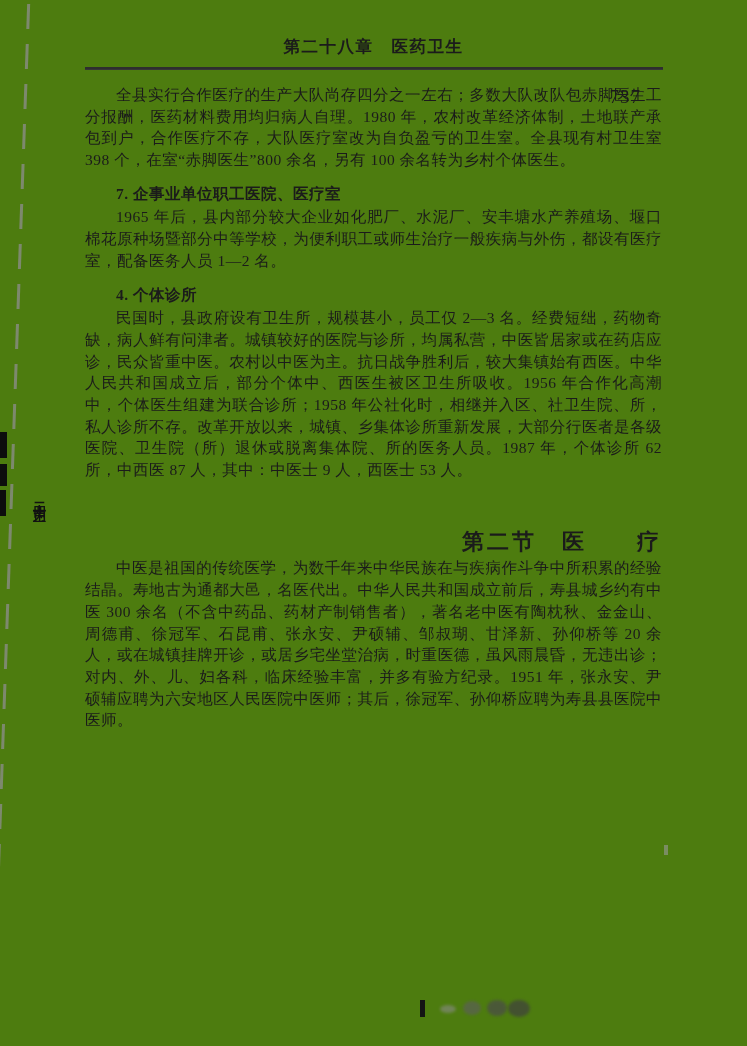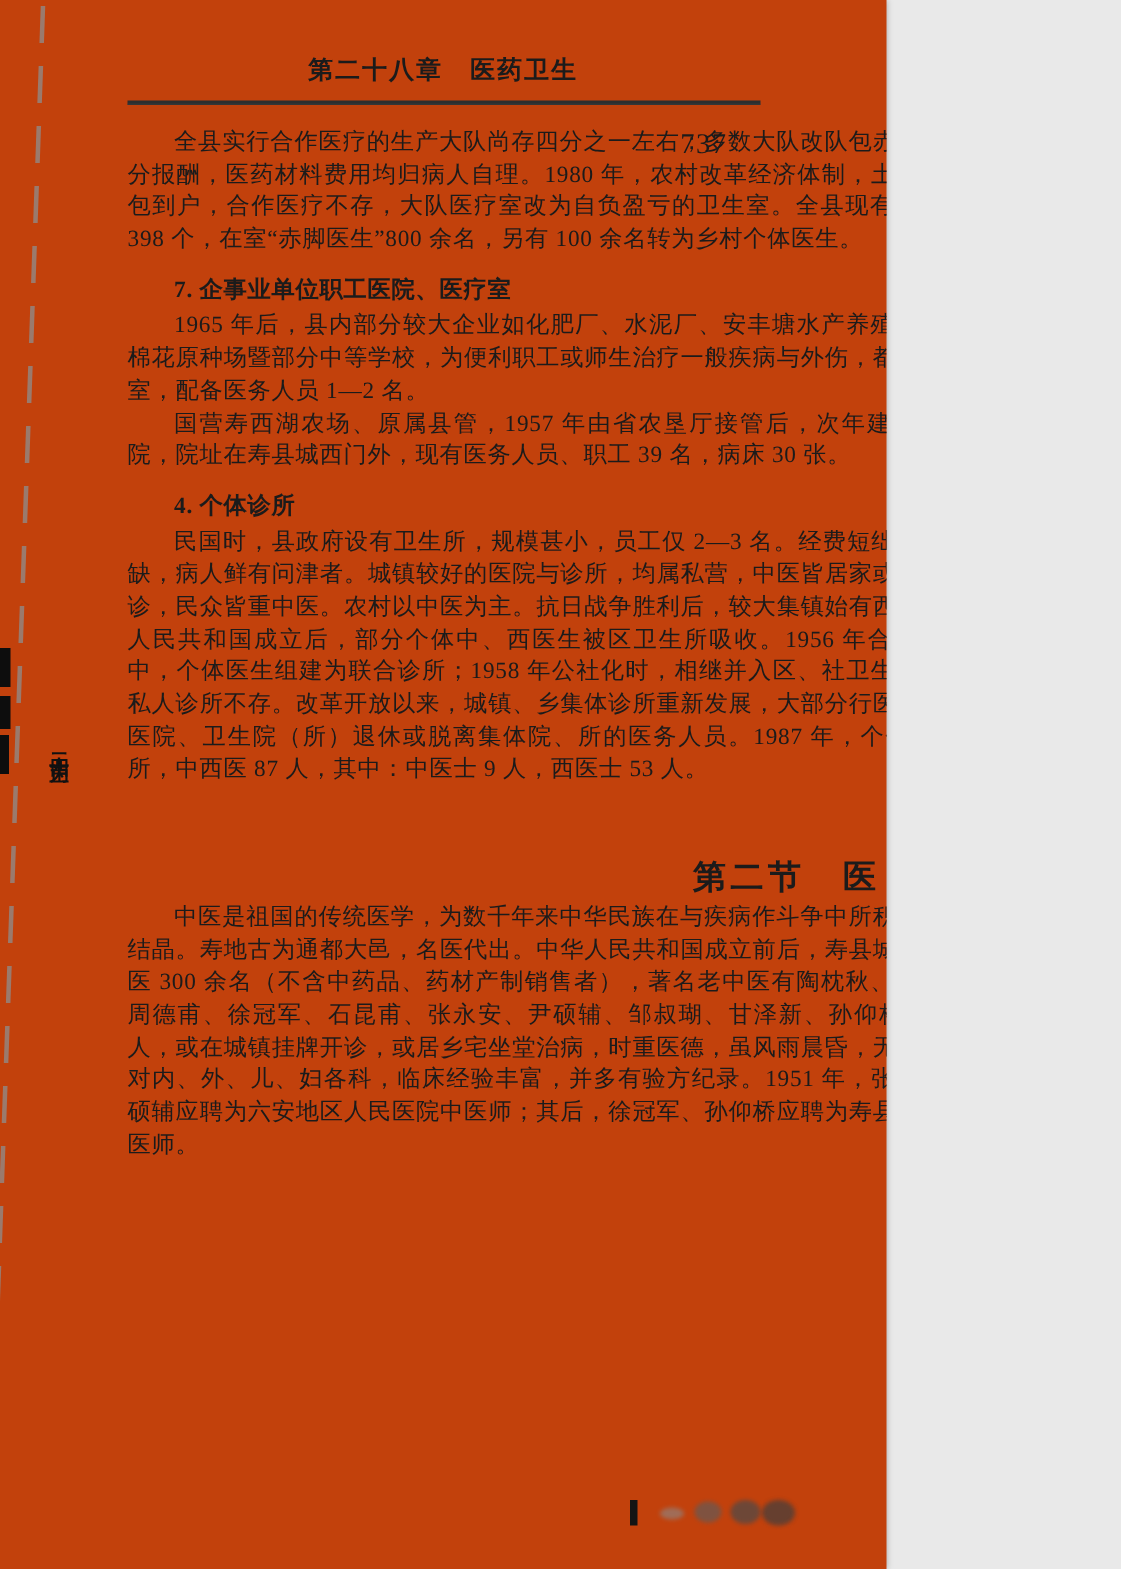--- a/index.html
+++ b/index.html
@@ -1,19 +1,19 @@
 <!DOCTYPE html>
 <html><head>
 <meta charset="utf-8">
 <style>
   html,body { margin:0; padding:0; background:#e9e9e9; }
   .page {
     position:relative;
-    width:591px; height:1046px;
-    background:#c2410c;
+    width:747px; height:1046px;
+    background:#4d7c0f;
     overflow:hidden;
     font-family:"Liberation Serif", serif;
     color:#1b1b1b;
     box-shadow:0 0 4px rgba(0,0,0,.25);
   }
 
   
   .binding-dashes {
     position:absolute; left:9px; top:4px; width:3px; height:1040px;
     background:repeating-linear-gradient(180deg,#8d8d8d 0 25px, transparent 25px 40px);
@@ -91,21 +91,20 @@
   <div class="header">
     <div class="header-title">第二十八章　医药卫生</div>
     <div class="page-number">737</div>
     <div class="header-rule"></div>
   </div>
 
   <main class="content">
     <p>全县实行合作医疗的生产大队尚存四分之一左右；多数大队改队包赤脚医生工分报酬，医药材料费用均归病人自理。1980 年，农村改革经济体制，土地联产承包到户，合作医疗不存，大队医疗室改为自负盈亏的卫生室。全县现有村卫生室 398 个，在室“赤脚医生”800 余名，另有 100 余名转为乡村个体医生。</p>
     <h3 class="num-heading">7. 企事业单位职工医院、医疗室</h3>
     <p>1965 年后，县内部分较大企业如化肥厂、水泥厂、安丰塘水产养殖场、堰口棉花原种场暨部分中等学校，为便利职工或师生治疗一般疾病与外伤，都设有医疗室，配备医务人员 1—2 名。</p>
-    <p>国营寿西湖农场、原属县管，1957 年由省农垦厅接管后，次年建立职工医院，院址在寿县城西门外，现有医务人员、职工 39 名，病床 30 张。</p>
     <h3 class="num-heading">4. 个体诊所</h3>
     <p>民国时，县政府设有卫生所，规模甚小，员工仅 2—3 名。经费短绌，药物奇缺，病人鲜有问津者。城镇较好的医院与诊所，均属私营，中医皆居家或在药店应诊，民众皆重中医。农村以中医为主。抗日战争胜利后，较大集镇始有西医。中华人民共和国成立后，部分个体中、西医生被区卫生所吸收。1956 年合作化高潮中，个体医生组建为联合诊所；1958 年公社化时，相继并入区、社卫生院、所，私人诊所不存。改革开放以来，城镇、乡集体诊所重新发展，大部分行医者是各级医院、卫生院（所）退休或脱离集体院、所的医务人员。1987 年，个体诊所 62 所，中西医 87 人，其中：中医士 9 人，西医士 53 人。</p>
     <h1 class="section-title">第二节　医　　疗</h1>
     <p>中医是祖国的传统医学，为数千年来中华民族在与疾病作斗争中所积累的经验结晶。寿地古为通都大邑，名医代出。中华人民共和国成立前后，寿县城乡约有中医 300 余名（不含中药品、药材产制销售者），著名老中医有陶枕秋、金金山、周德甫、徐冠军、石昆甫、张永安、尹硕辅、邹叔瑚、甘泽新、孙仰桥等 20 余人，或在城镇挂牌开诊，或居乡宅坐堂治病，时重医德，虽风雨晨昏，无违出诊；对内、外、儿、妇各科，临床经验丰富，并多有验方纪录。1951 年，张永安、尹硕辅应聘为六安地区人民医院中医师；其后，徐冠军、孙仰桥应聘为寿县县医院中医师。</p>
   </main>
 
   <div class="smudge-bar"></div>
   <div class="smudge s1"></div>
   <div class="smudge s2"></div>
   <div class="smudge s3"></div>

